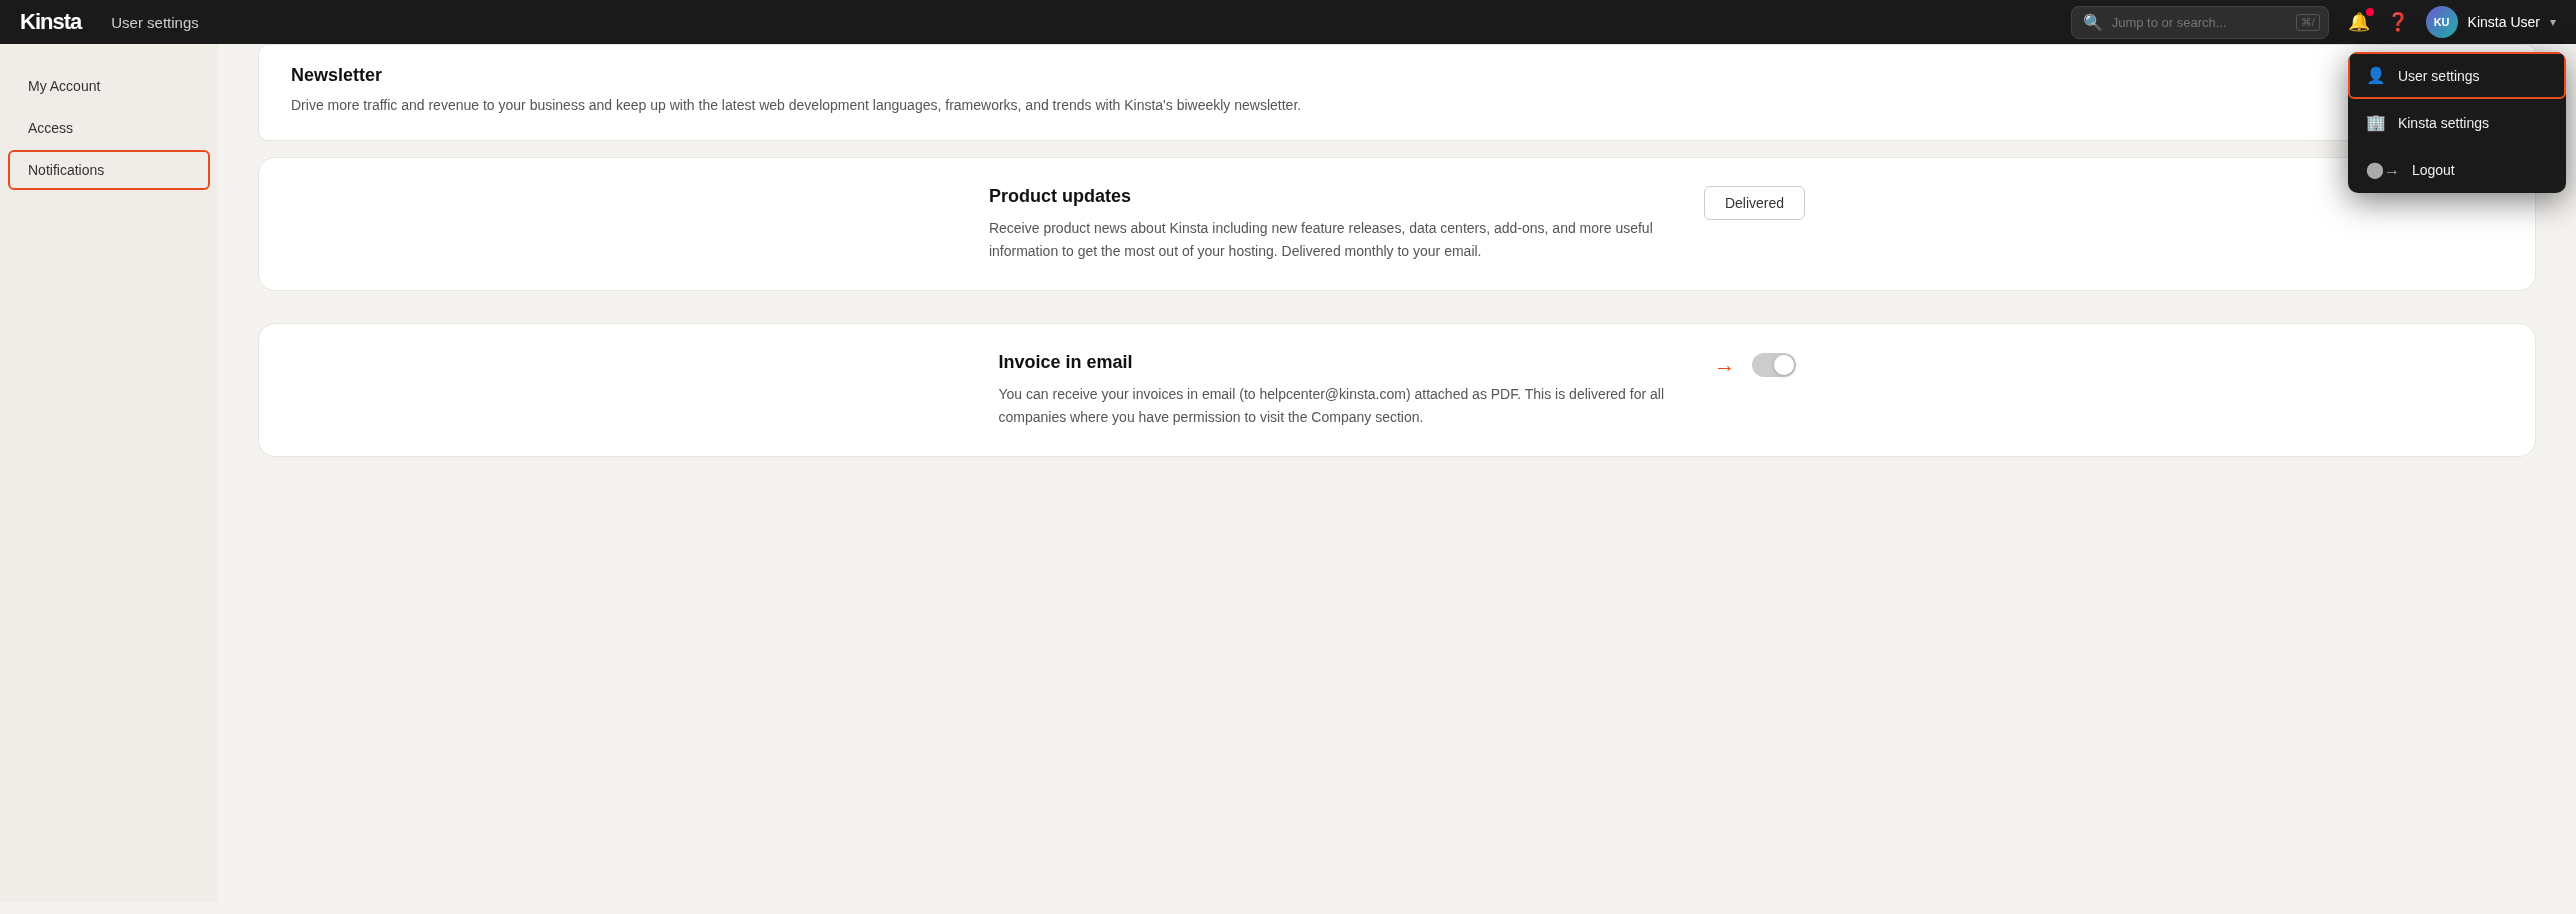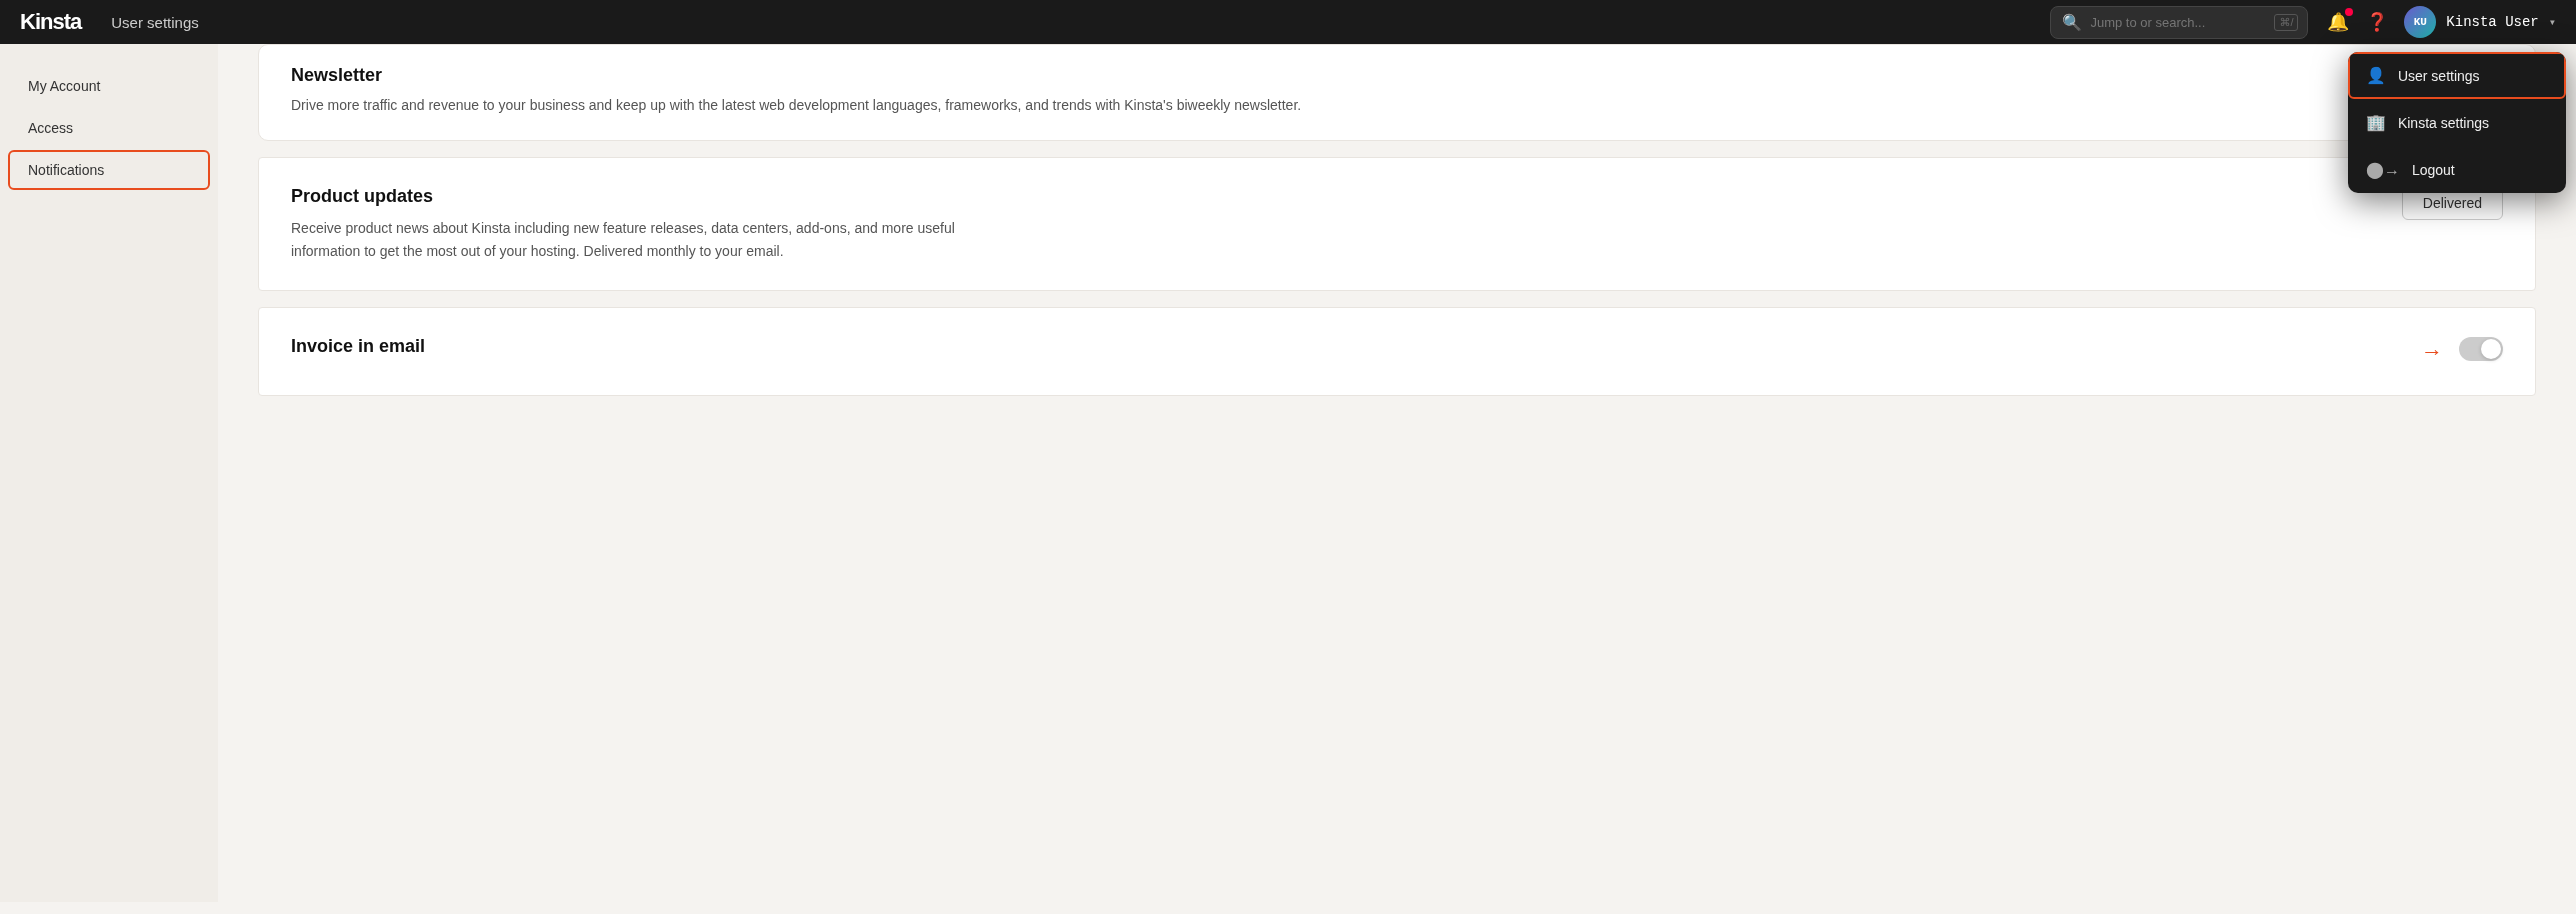--- a/index.html
+++ b/index.html
@@ -80,21 +80,20 @@
     }
     .user-menu-btn {
       display: flex;
       align-items: center;
       gap: 10px;
       background: none;
       border: none;
       cursor: pointer;
       color: #fff;
       font-size: 14px;
-      font-family: Liberation Mono, monospace;
     }
     .user-avatar {
       width: 32px;
       height: 32px;
       border-radius: 50%;
       background: linear-gradient(135deg, #6a5acd, #20b2aa);
       display: flex;
       align-items: center;
       justify-content: center;
       font-size: 11px;
@@ -166,26 +165,26 @@
     
     .main-content {
       flex: 1;
       padding: 0 40px 55px 40px;
       background: #f5f3f0;
     }
 
     
     .section-card {
       background: #fff;
-      border-radius: 4px;
+      border-radius: 17px;
       padding: 28px 32px;
-      margin-bottom: 16px;
+      margin-bottom: 32px;
       display: flex;
       align-items: flex-start;
-      justify-content: space-between;
+      justify-content: center;
       border: 1px solid #e8e4df;
     }
     .section-card-content { flex: 1; max-width: 675px; }
     .section-card h2 {
       font-size: 18px;
       font-weight: 600;
       color: #111;
       margin-bottom: 10px;
     }
     .section-card p {
@@ -333,20 +332,21 @@
         <p>Receive product news about Kinsta including new feature releases, data centers, add-ons, and more useful information to get the most out of your hosting. Delivered monthly to your email.</p>
       </div>
       <div class="section-card-action">
         <button class="subscribe-btn">Delivered</button>
       </div>
     </div>
 
     <div class="section-card">
       <div class="section-card-content">
         <h2>Invoice in email</h2>
+        <p>You can receive your invoices in email (to helpcenter@kinsta.com) attached as PDF. This is delivered for all companies where you have permission to visit the Company section.</p>
       </div>
       <div class="section-card-action">
         <div class="toggle-wrapper">
           <span class="arrow-indicator">→</span>
           <button class="toggle" aria-label="Toggle invoice in email">
             <div class="toggle-knob"></div>
           </button>
         </div>
       </div>
     </div>

